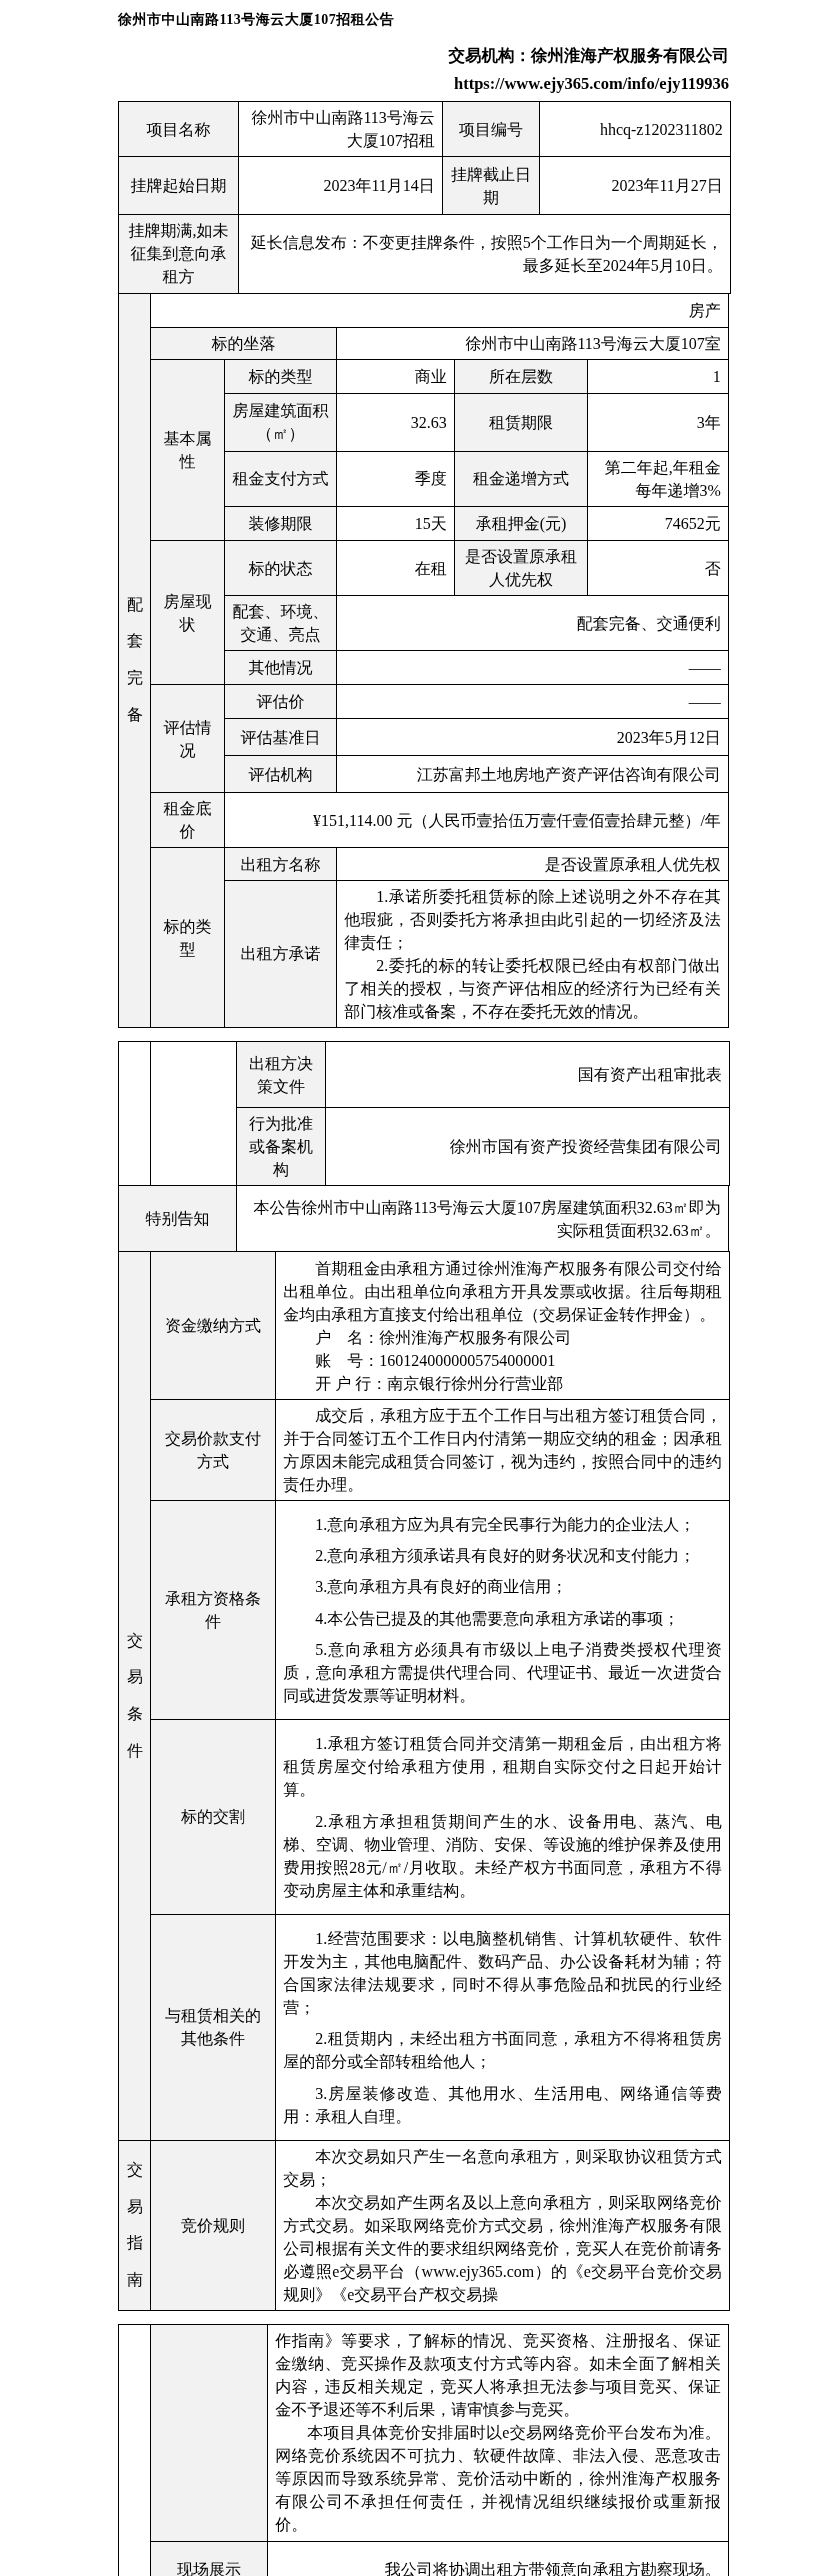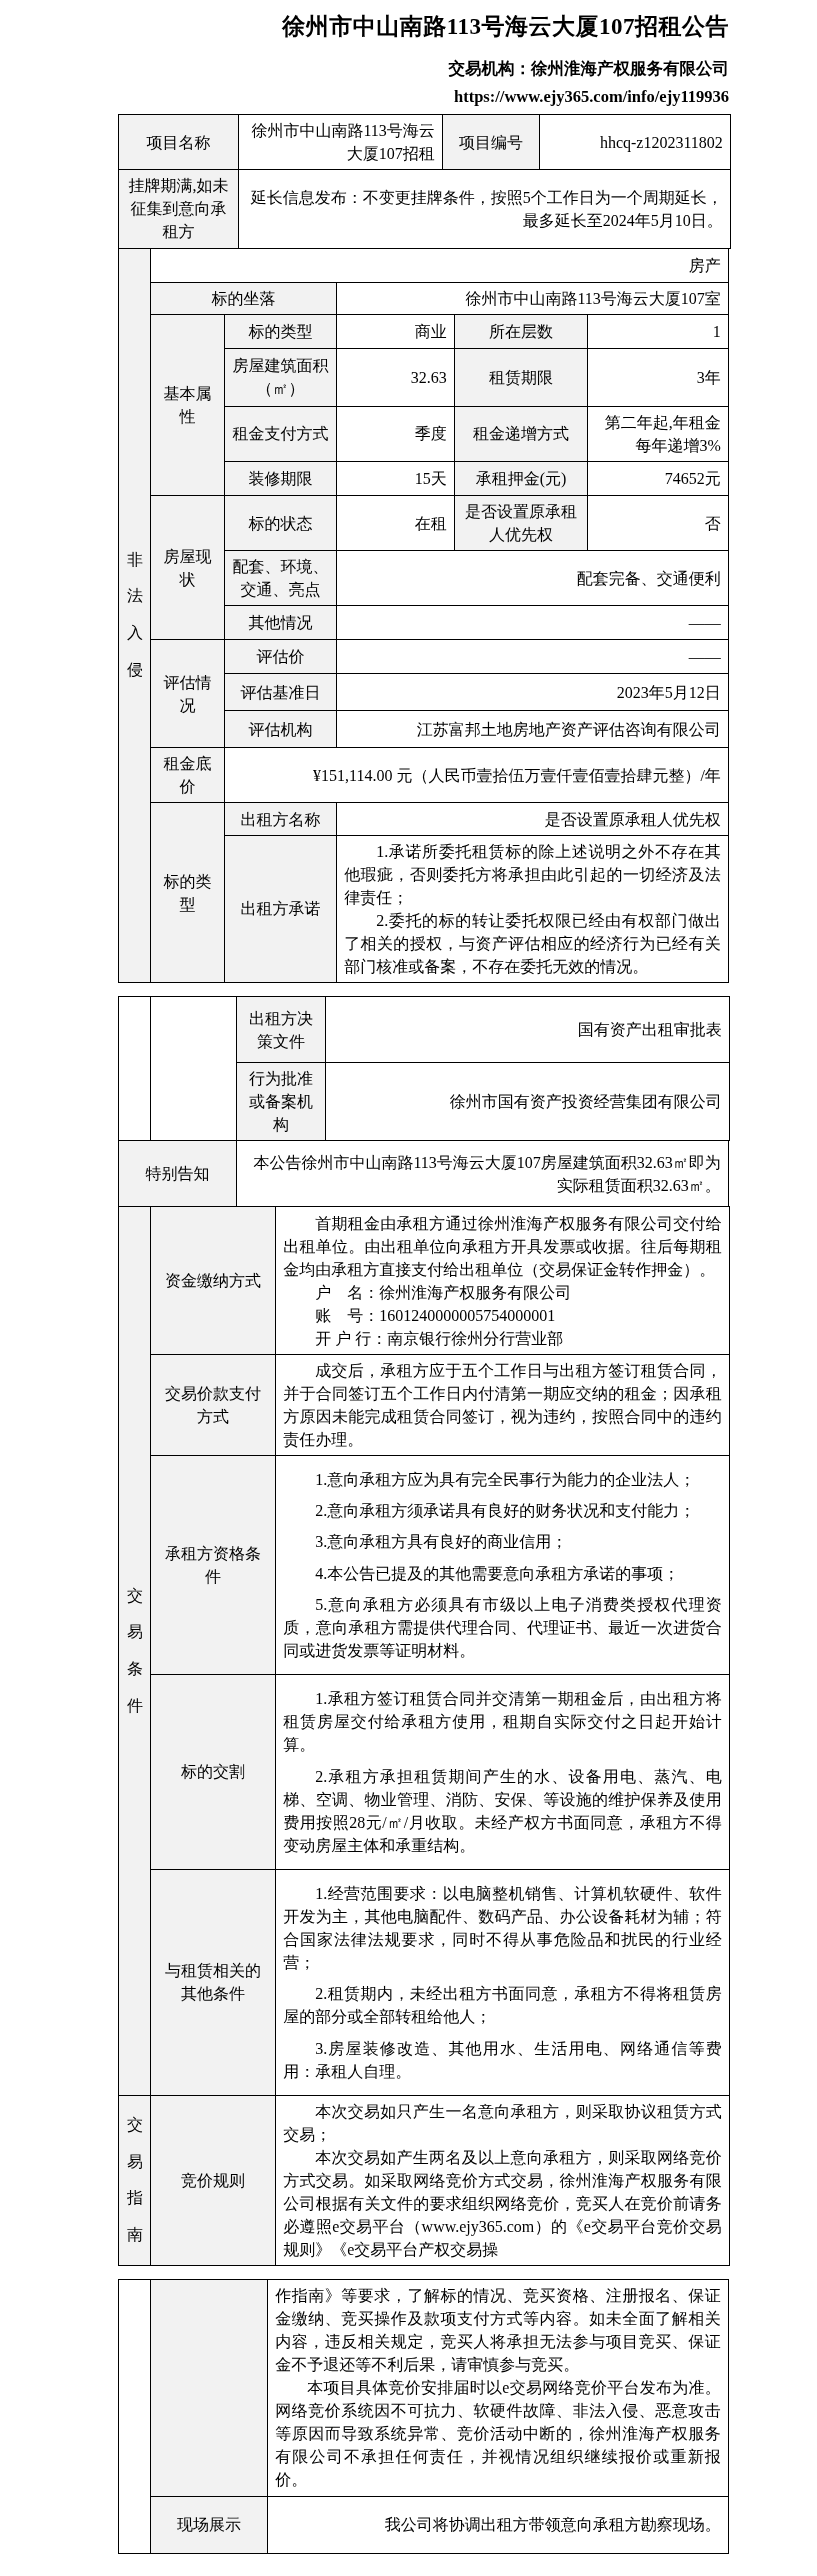--- a/index.html
+++ b/index.html
@@ -1,18 +1,18 @@
 <!DOCTYPE html>
 <html style="font-size:8.2px"><head>
 <meta charset="utf-8">
 <style>
   html,body{margin:0;padding:0;background:#ffffff;color:#000;}
   body{width:818px;font-family:"Liberation Serif","DejaVu Serif",serif;}
   .doc{width:611px;margin-left:118px;padding-top:8.2px;padding-bottom:20.6px;}
-  .title{font-size:23px;font-weight:bold;text-align:right;margin:3.1px 0 15.5px 0;letter-spacing:0.5px;}
+  .title{font-size:14px;font-weight:bold;text-align:left;margin:3.1px 0 15.5px 0;letter-spacing:0.5px;}
   .subline{font-size:16.5px;font-weight:bold;margin:7.2px 0;text-align:right;}
   table{border-collapse:collapse;table-layout:fixed;width:611px;background:#fff;}
   .tbl{border:1px solid #000;}
   .stack{margin-top:-1px;}
   .gapv{height:13.4px;}
   td{border:0.5px solid #000;padding:4.1px 7.2px;font-size:16px;line-height:23px;vertical-align:middle;word-break:break-all;}
   .lbl{background:#f2f2f2;text-align:center;}
   .emp{background:#f2f2f2;}
   .empw{background:#ffffff;}
   .val{text-align:right;}
@@ -42,40 +42,46 @@
         <col style="width:97px">
         <col style="width:191px">
       </colgroup>
     <tbody>
         <tr class="r104">
       <td class="lbl">项目名称</td>
       <td class="left">徐州市中山南路113号海云大厦107招租</td>
       <td class="lbl">项目编号</td>
       <td class="val">hhcq-z1202311802</td>
     </tr>
+    <tr class="r112">
+      <td class="lbl">挂牌起始日期</td>
+      <td class="val">2023年11月14日</td>
+      <td class="lbl">挂牌截止日期</td>
+      <td class="val">2023年11月27日</td>
+    </tr>
     <tr class="r104">
       <td class="lbl">挂牌期满,如未征集到意向承租方</td>
       <td class="left" colspan="3">延长信息发布：不变更挂牌条件，按照5个工作日为一个周期延长，最多延长至2024年5月10日。</td>
     </tr>
   </tbody>
     </table>
 
   <table class="tbl stack">
     <colgroup>
         <col style="width:32px">
         <col style="width:74px">
         <col style="width:112px">
         <col style="width:118px">
         <col style="width:133px">
         <col style="width:141px">
       </colgroup>
     <tbody>
         <tr class="r66">
       <td class="lbl" rowspan="15">
-            <span class="vlabel">非法入侵</span>
+            <span class="vlabel">配套完备</span>
           </td>
       <td class="val" colspan="5">房产</td>
     </tr>
     <tr class="r62">
       <td class="lbl" colspan="2">标的坐落</td>
       <td class="left" colspan="3">徐州市中山南路113号海云大厦107室</td>
     </tr>
     <tr class="r66">
       <td class="lbl" rowspan="4">基本属性</td>
       <td class="lbl">标的类型</td>

